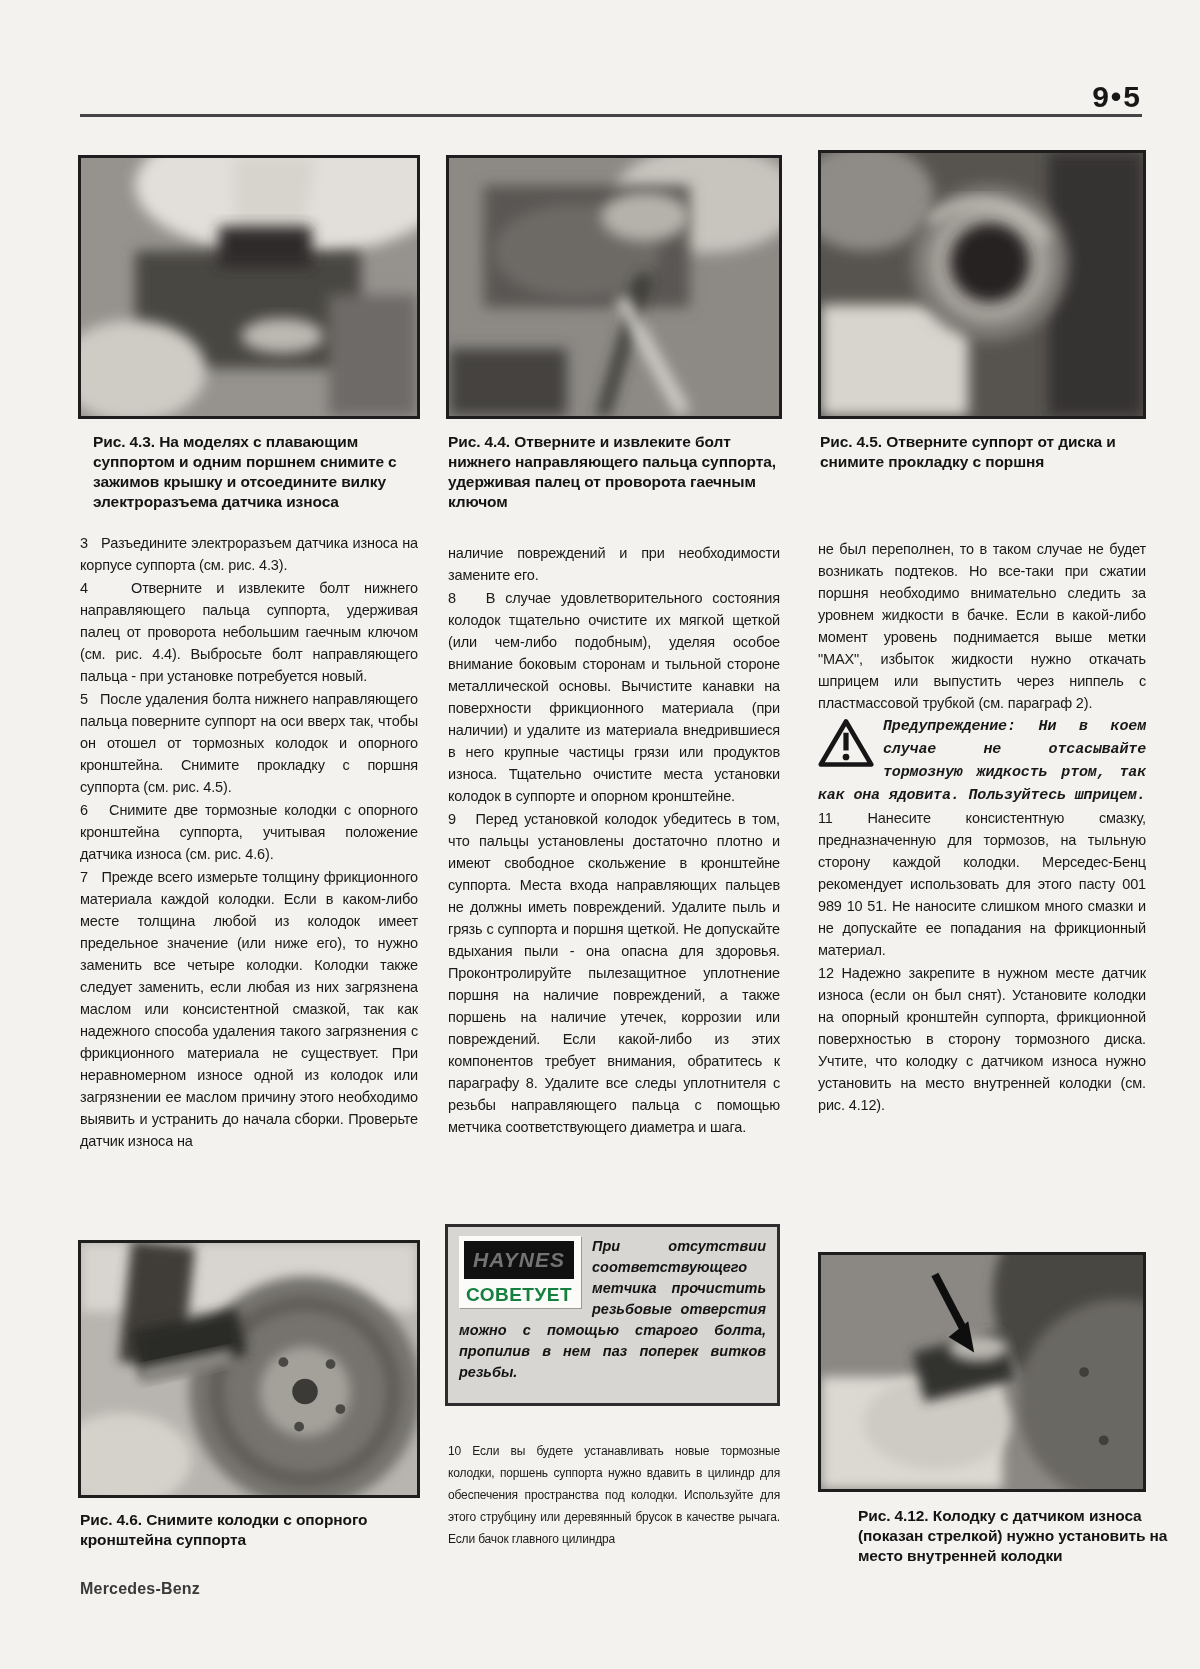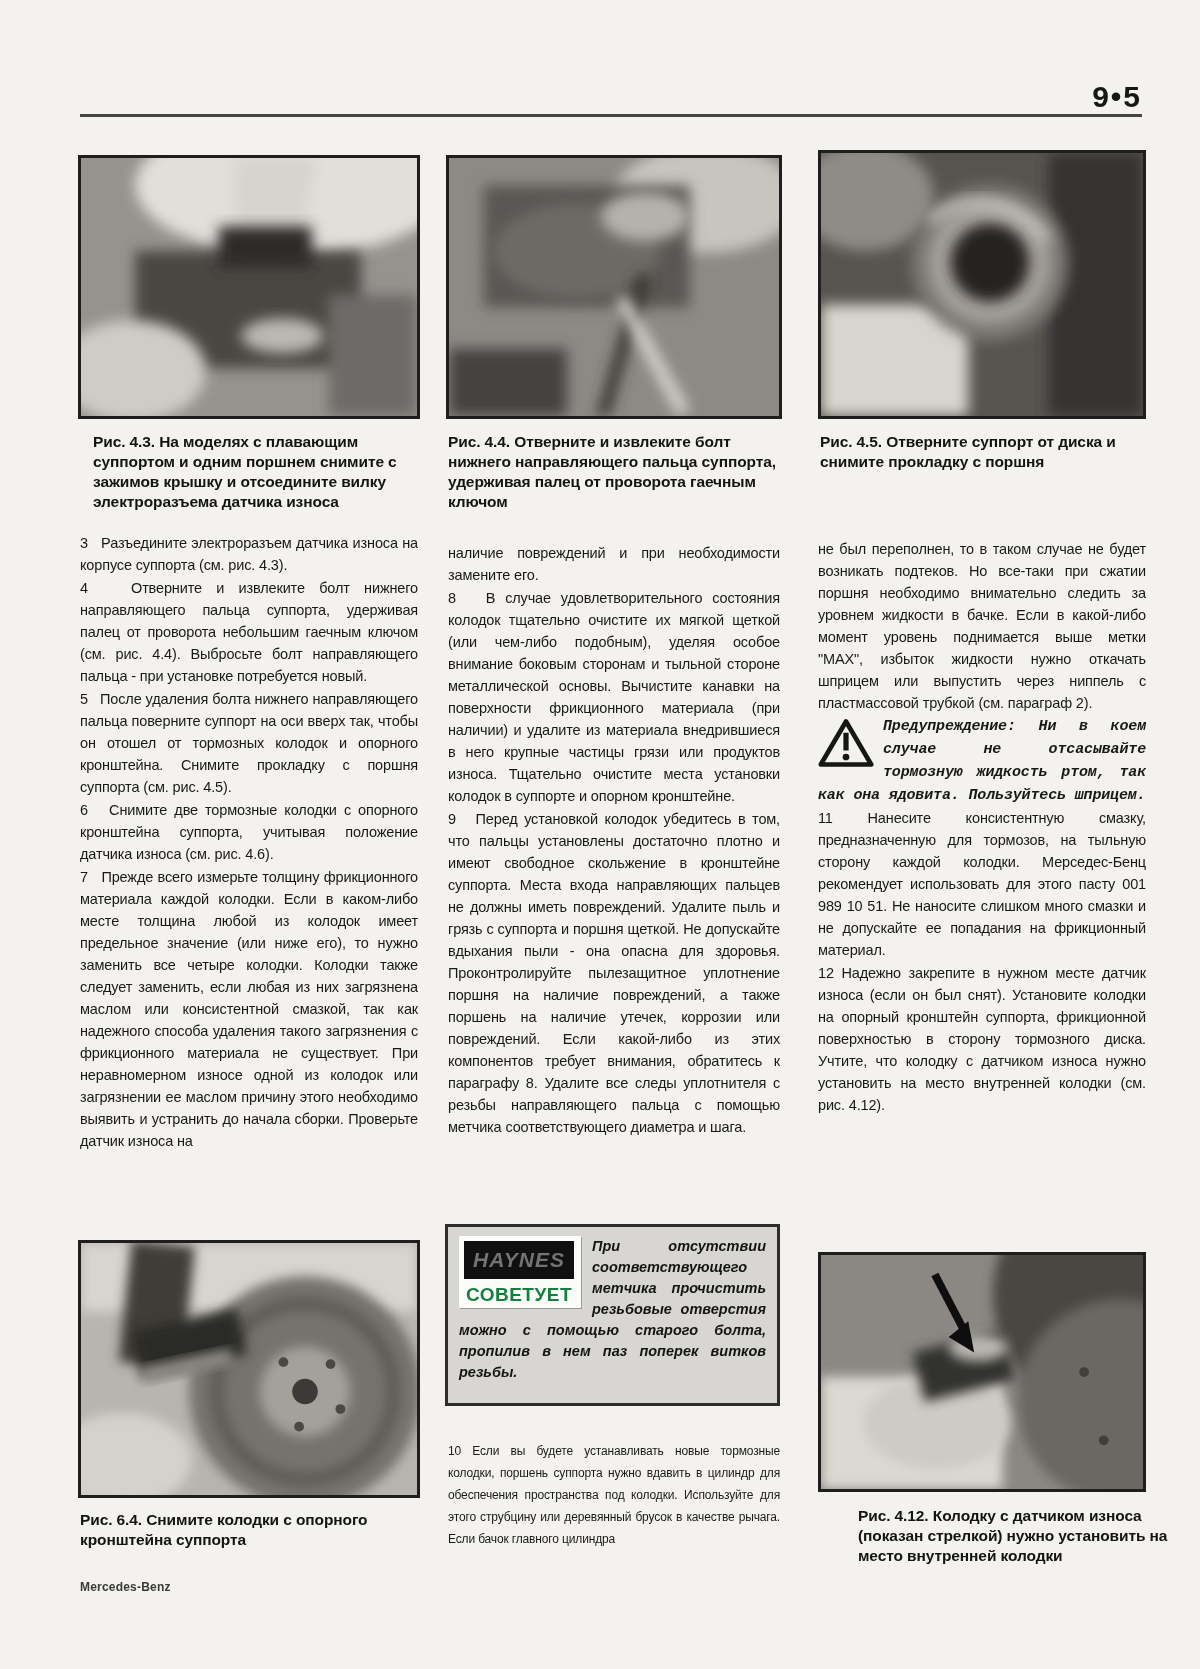--- a/index.html
+++ b/index.html
@@ -69,21 +69,21 @@
     color:#15803d; margin-top:5px;
   }
 
   #p10 {
     position:absolute; left:448px; top:1428px; width:332px;
     font-size:12px; line-height:22px; letter-spacing:-0.15px; text-align:justify;
   }
 
   .footer {
     position:absolute; left:80px; top:1580px;
-    font-size:12px; font-weight:bold; color:#3a3a3a; letter-spacing:0.2px;text-align:right;
+    font-size:16px; font-weight:bold; color:#3a3a3a; letter-spacing:0.2px;text-align:right;
   }
 </style>
 </head>
 <body>
 
 <div class="page">
 
   <div class="pagenum">9•5</div>
   <div class="rule"></div>
 
@@ -225,18 +225,18 @@
       <ellipse cx="118" cy="172" rx="75" ry="48" fill="#cecac4" filter="url(#b5)"></ellipse>
       <rect x="98" y="88" width="95" height="52" fill="#33312d" transform="rotate(-14 145 114)" filter="url(#b5)"></rect>
       <ellipse cx="160" cy="95" rx="30" ry="14" fill="#b9b6b0" filter="url(#b5)"></ellipse>
       <g>
         <path d="M116 20 L146 78" stroke="#0e0e0e" stroke-width="8" fill="none"></path>
         <polygon points="156,100 130,84 150,68" fill="#0e0e0e"></polygon>
       </g>
     </svg>
   </figure>
 
-  <figcaption class="caption" id="cap46">Рис. 6.4. Снимите колодки с опорного кронштейна суппорта</figcaption>
+  <figcaption class="caption" id="cap46">Рис. 4.6. Снимите колодки с опорного кронштейна суппорта</figcaption>
   <figcaption class="caption" id="cap412">Рис. 4.12. Колодку с датчиком износа (показан стрелкой) нужно установить на место внутренней колодки</figcaption>
 
   <div class="footer">Mercedes-Benz</div>
 
 </div>
 
 </body></html>

